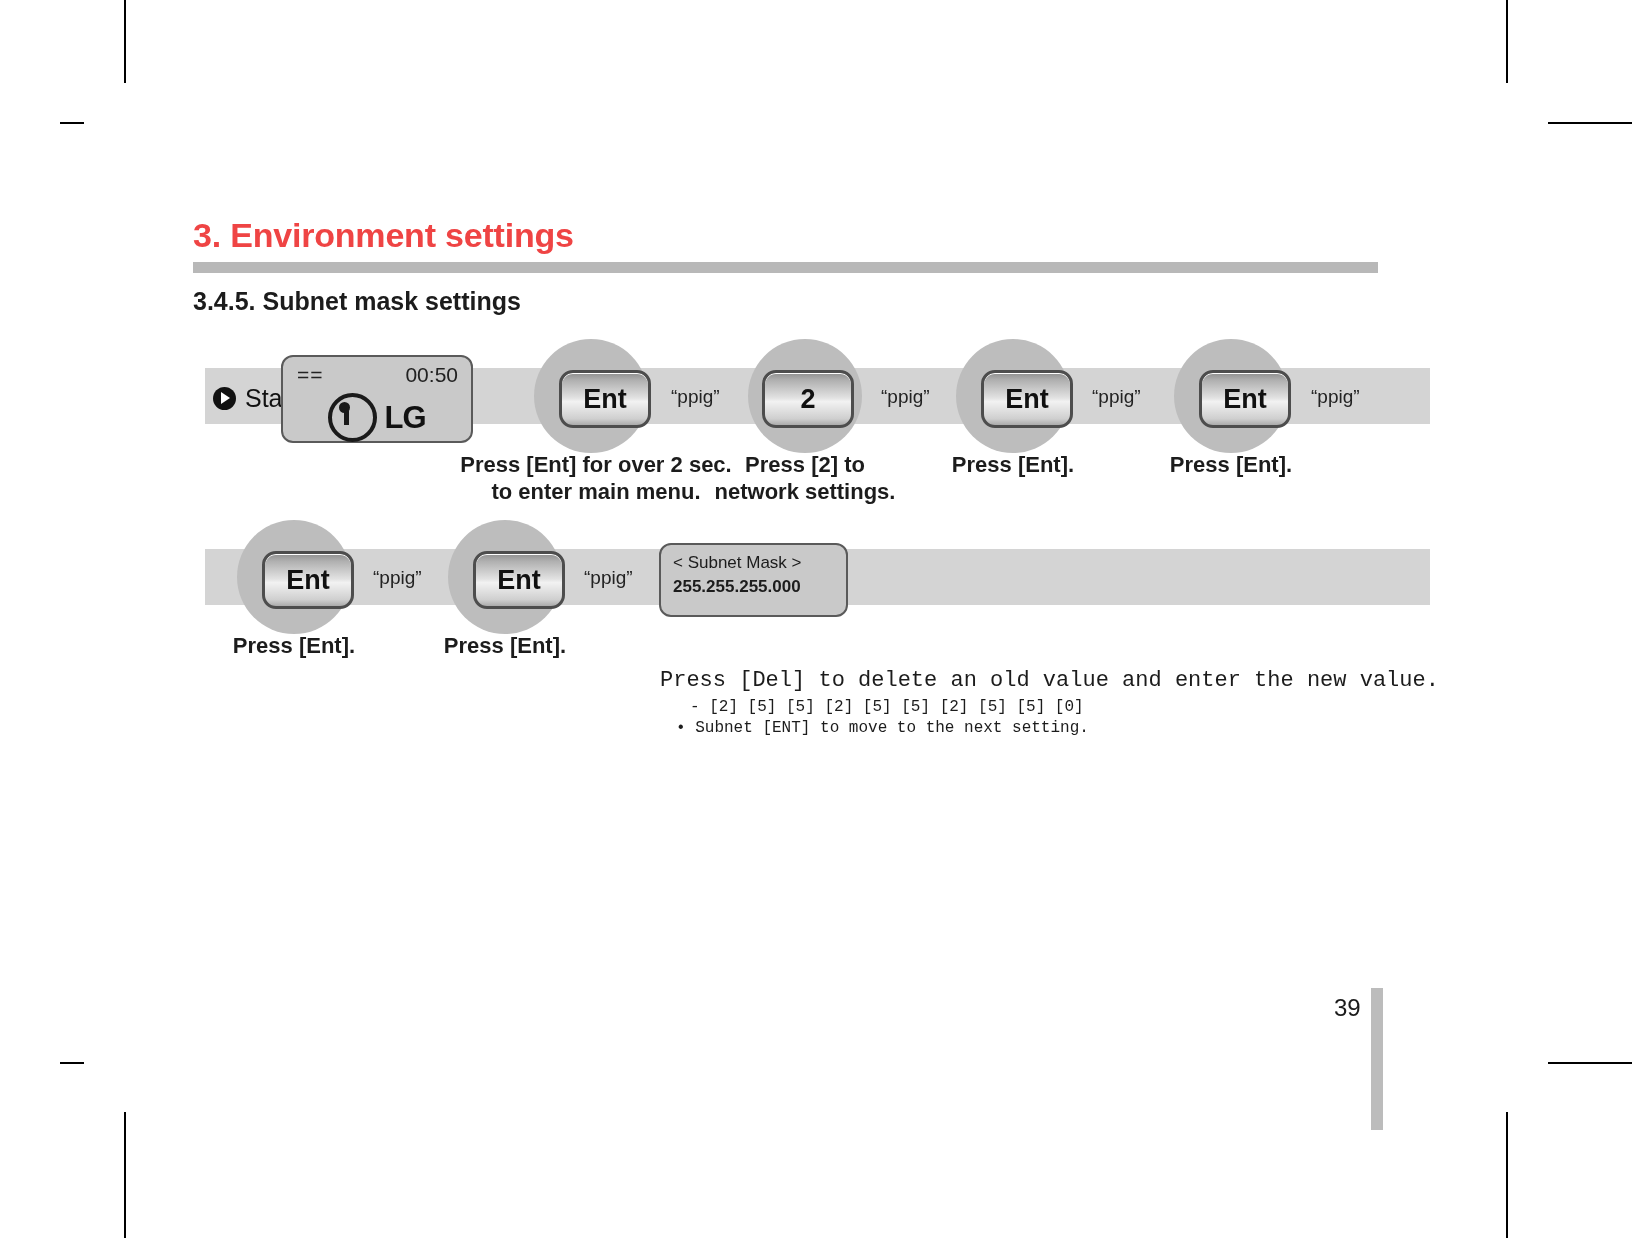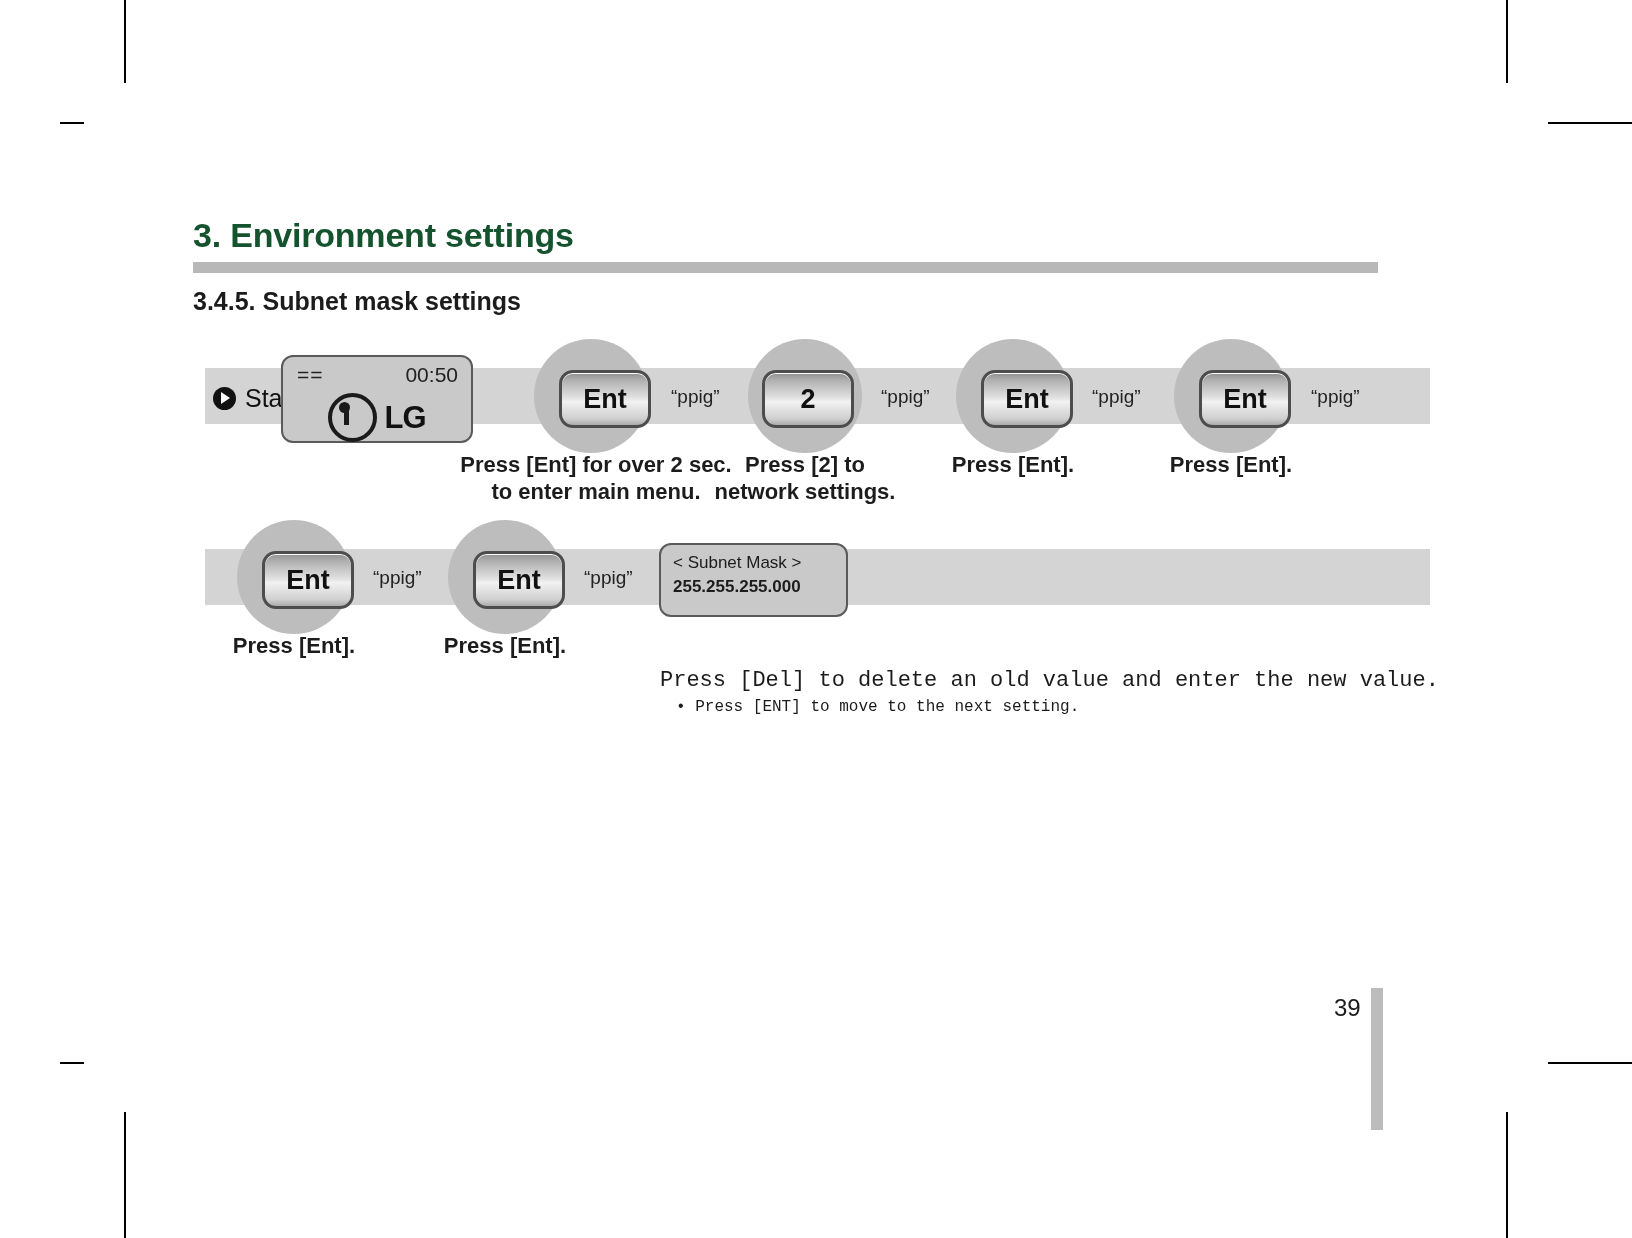--- a/index.html
+++ b/index.html
@@ -12,21 +12,21 @@
 
   
   .crop{position:absolute;background:#000;}
   .crop.v{width:2px;}
   .crop.h{height:2px;}
 
   
   .chapter-title{
     position:absolute;left:193px;top:216px;
     font-size:34px;font-weight:bold;letter-spacing:-0.2px;
-    color:#14532d;white-space:nowrap;
+    color:#ef4444;white-space:nowrap;
   }
   .chapter-rule{
     position:absolute;left:193px;top:262px;width:1185px;height:11px;
     background:#b8b8b8;
   }
   .section-title{
     position:absolute;left:193px;top:287px;
     font-size:25px;font-weight:bold;color:#1c1c1c;white-space:nowrap;
   }
   .band{
@@ -185,19 +185,20 @@
   <div class="caption" style="left:405px;top:633px;width:200px;">Press [Ent].</div>
   <div class="ppig" style="left:584px;top:567px;">“ppig”</div>
 
   <div class="lcd lcd-2" style="left:659px;top:543px;">
     <span class="l1">&lt; Subnet Mask &gt;</span>
     <span class="l2">255.255.255.000</span>
   </div>
 
   <div class="note">
     <p class="note-head">Press [Del] to delete an old value and enter the new value.</p>
-    <p class="note-b">• Press [ENT] to move to the next setting.</p>
+    <p class="note-sub">- [2] [5] [5] [2] [5] [5] [2] [5] [5] [0]</p>
+    <p class="note-b">• Subnet [ENT] to move to the next setting.</p>
   </div>
 
   <div class="page-num">39</div>
   <div class="page-bar"></div>
 
 </div>
 
 </body></html>

